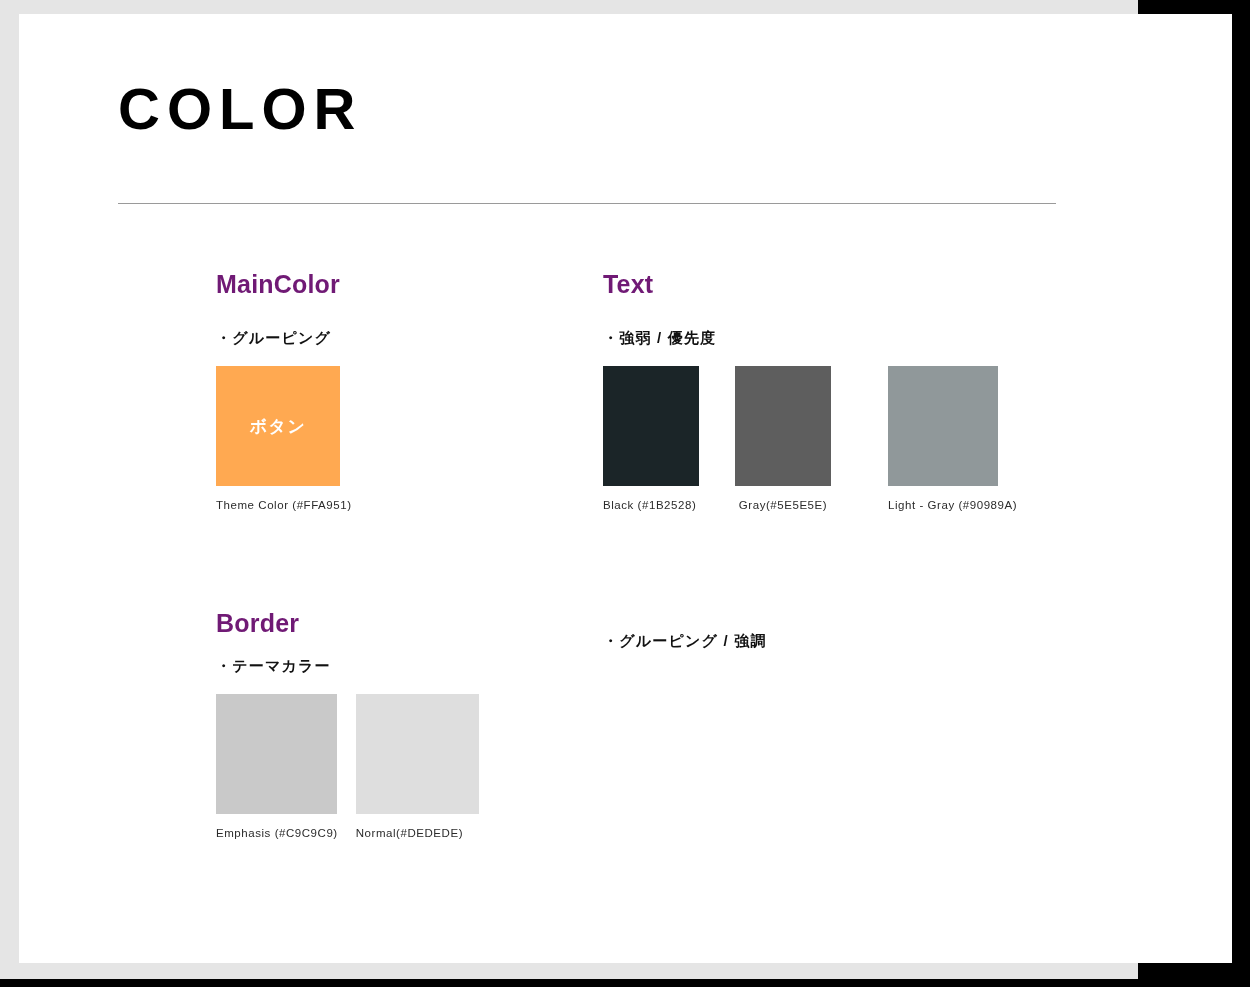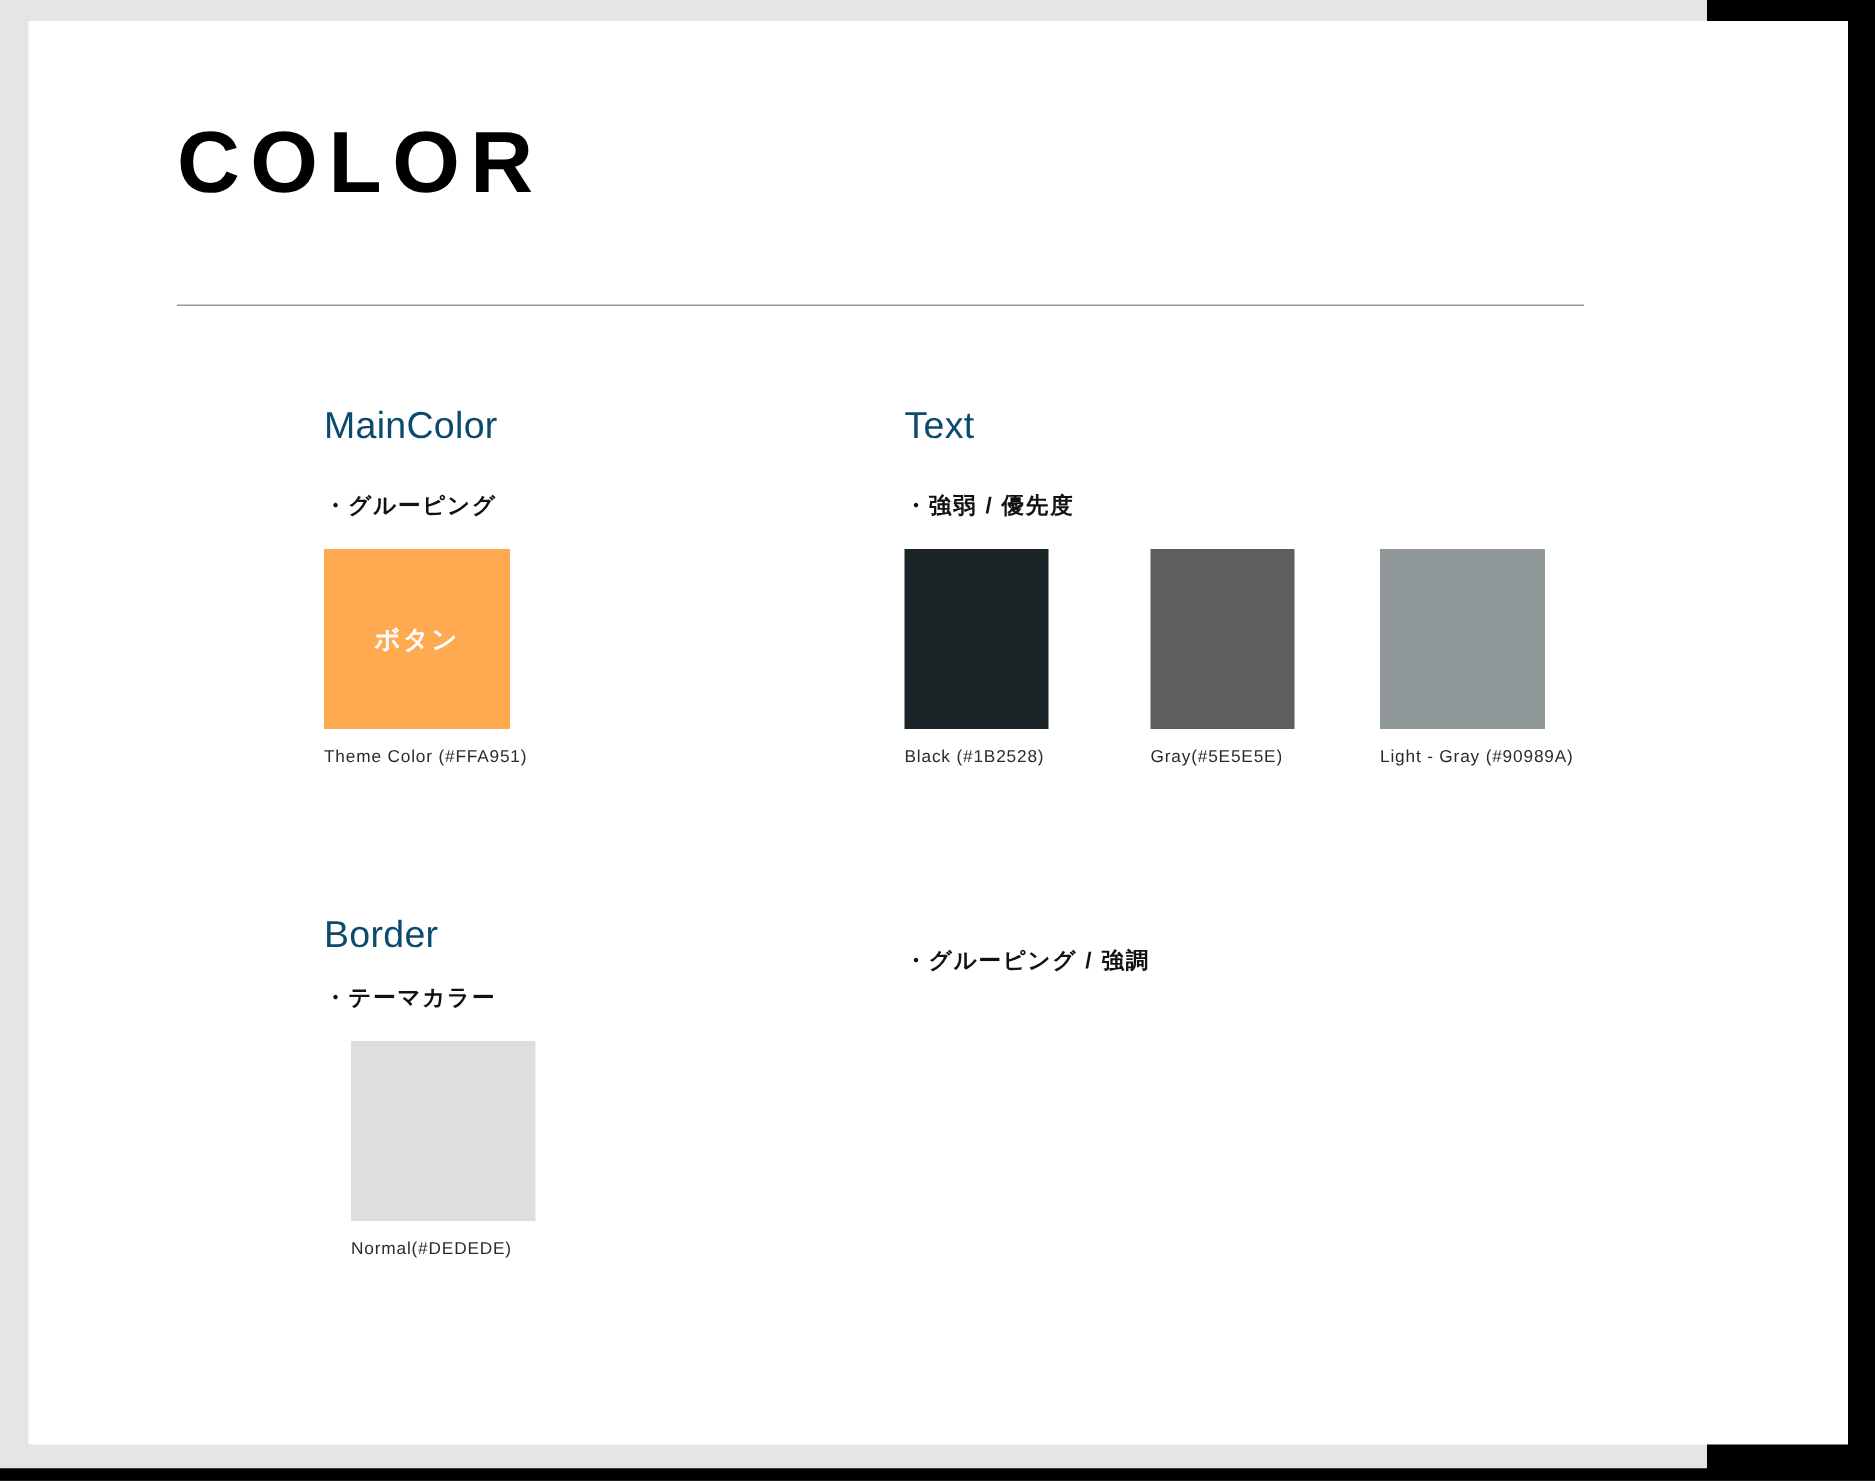--- a/index.html
+++ b/index.html
@@ -60,22 +60,22 @@
   .section {
     position: absolute;
   }
   #section-maincolor { left: 216px; top: 272px; }
   #section-text      { left: 603px; top: 272px; }
   #section-border    { left: 216px; top: 611px; }
   #section-bg        { left: 603px; top: 611px; }
 
   .section-heading {
     font-size: 25px;
-    font-weight: normal;
-    color: #0c4a6e;
+    font-weight: bold;
+    color: #701a75;
     line-height: 1;
     letter-spacing: 0.2px;
     white-space: nowrap;
     margin: 0;
   }
   .section-subtitle {
     font-size: 15px;
     font-weight: bold;
     color: #111111;
     line-height: 1;
@@ -157,35 +157,39 @@
   </div>
 
   <div class="section top-row" id="section-text">
     <div class="section-heading">Text</div>
     <div class="section-subtitle">・強弱 / 優先度</div>
     <div class="swatch-row">
         <div class="swatch-item">
           <div class="swatch-box" style="width: 96px; height: 120px; background: rgb(27, 37, 40);"></div>
           <div class="swatch-caption">Black (#1B2528)</div>
         </div>
-        <div class="swatch-item" style="margin-left: 68px;">
+        <div class="swatch-item" style="margin-left: 36px; align-items: center;">
           <div class="swatch-box" style="width: 96px; height: 120px; background: rgb(94, 94, 94);"></div>
           <div class="swatch-caption">Gray(#5E5E5E)</div>
         </div>
         <div class="swatch-item" style="margin-left: 45px; padding-left: 12px;">
           <div class="swatch-box" style="width: 110px; height: 120px; background: rgb(144, 152, 154);"></div>
           <div class="swatch-caption">Light - Gray (#90989A)</div>
         </div>
       </div>
   </div>
 
   <div class="section bottom-row" id="section-border">
     <div class="section-heading">Border</div>
     <div class="section-subtitle">・テーマカラー</div>
     <div class="swatch-row">
+        <div class="swatch-item">
+          <div class="swatch-box" style="width: 121px; height: 120px; background: rgb(201, 201, 201);"></div>
+          <div class="swatch-caption">Emphasis (#C9C9C9)</div>
+        </div>
         <div class="swatch-item" style="margin-left: 18px;">
           <div class="swatch-box" style="width: 123px; height: 120px; background: rgb(222, 222, 222);"></div>
           <div class="swatch-caption">Normal(#DEDEDE)</div>
         </div>
       </div>
   </div>
 
   <div class="section bottom-row" id="section-bg">
     <div class="section-subtitle">・グルーピング / 強調</div>
   </div>

